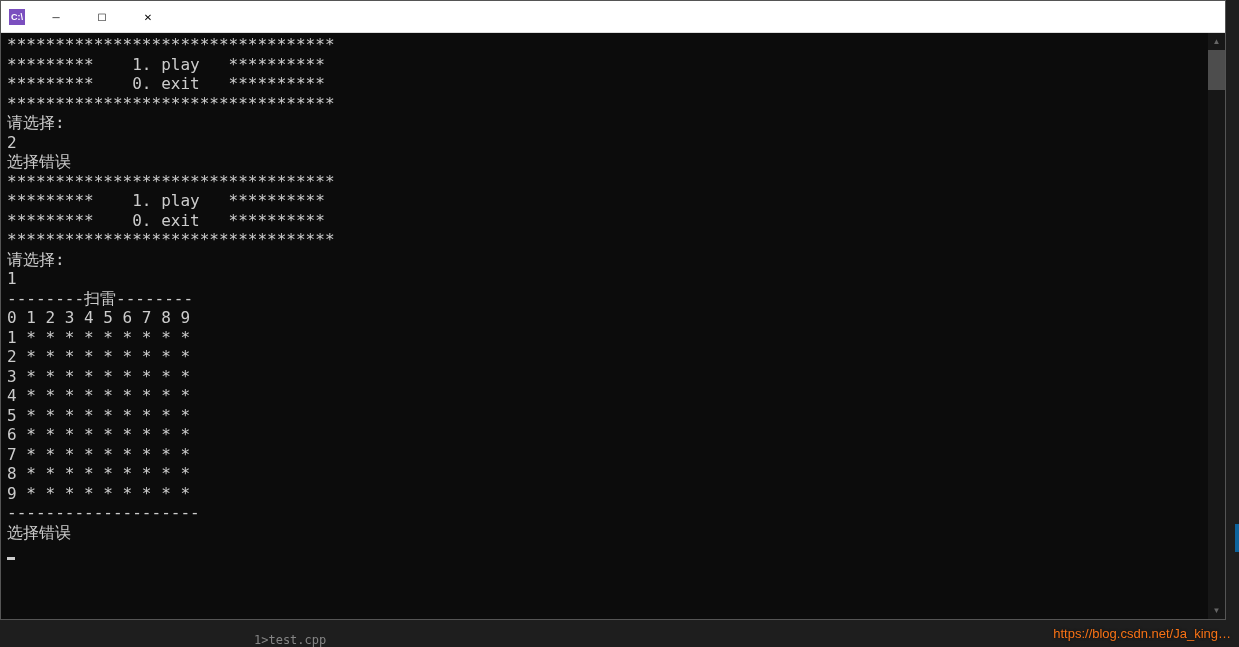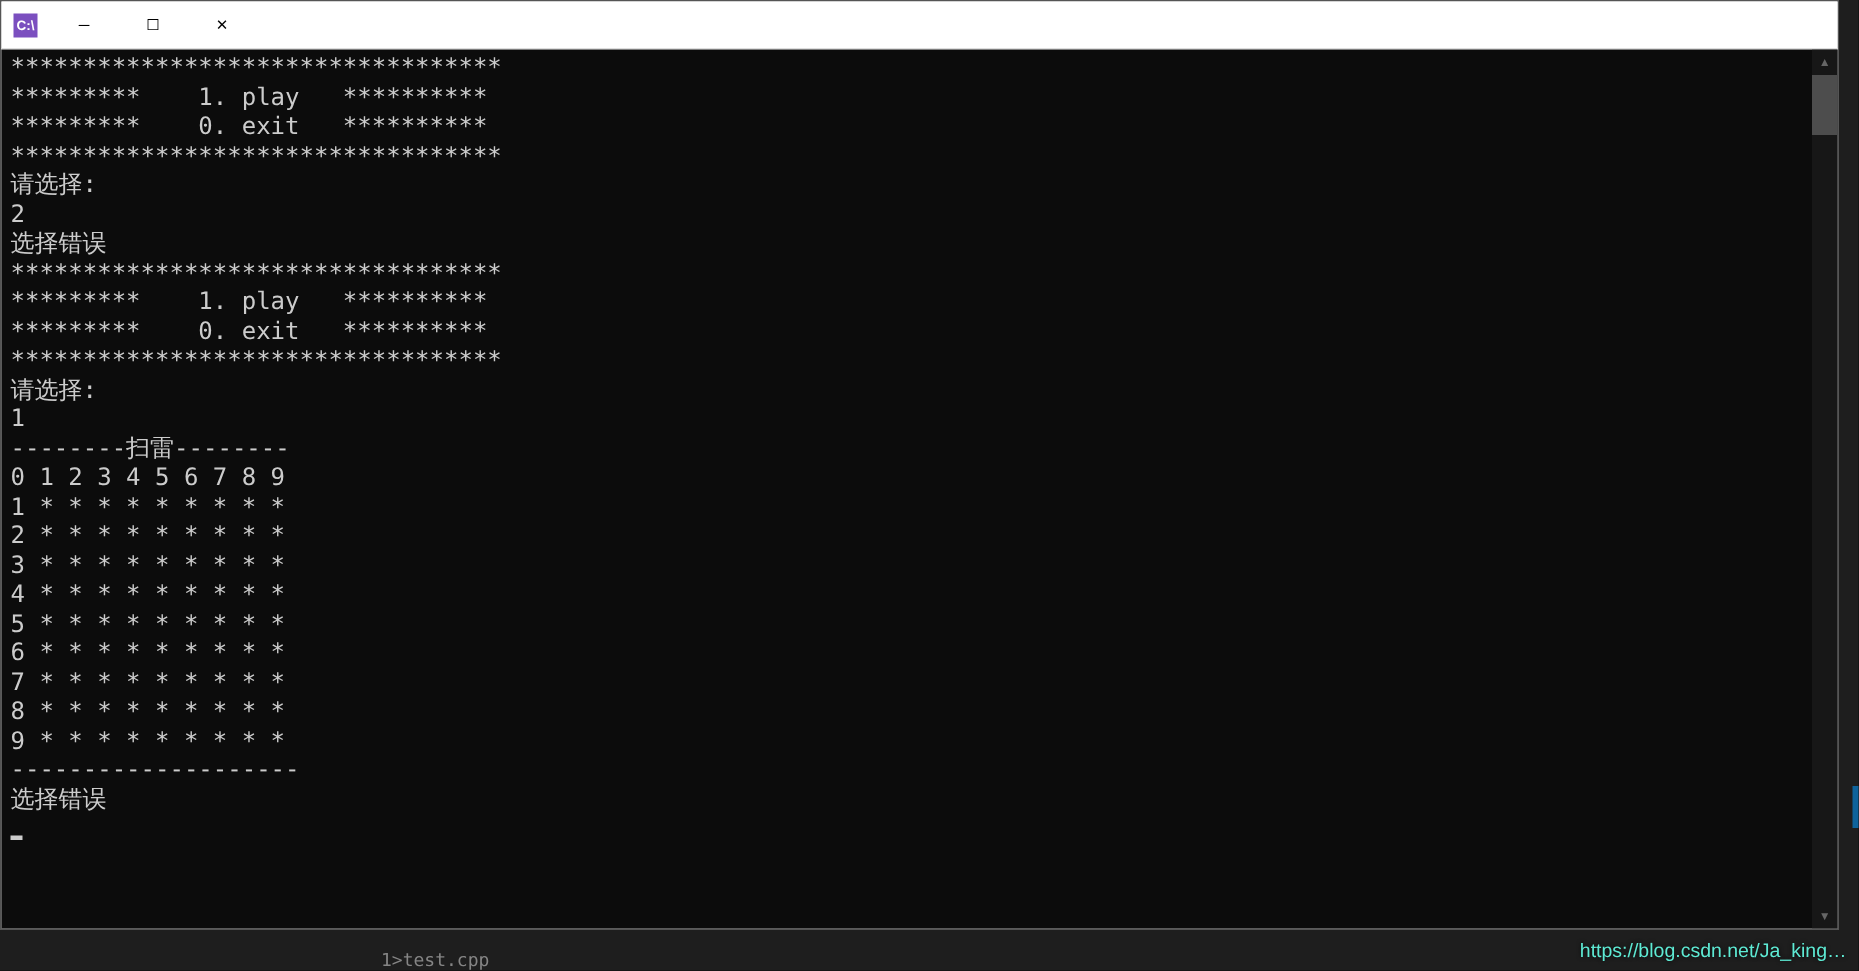--- a/index.html
+++ b/index.html
@@ -142,21 +142,21 @@
       top: 524px;
       width: 4px;
       height: 28px;
       background: #0e639c;
     }
     .watermark {
       position: absolute;
       right: 8px;
       bottom: 6px;
       font-size: 13px;
-      color: #5eead4;
+      color: #f97316;
       font-family: "Microsoft YaHei", sans-serif;
       text-shadow: 0 0 3px rgba(0,0,0,0.7);
     }
   </style>
 </head>
 <body>
 
 <div class="window">
   <div class="titlebar">
     <span class="titlebar-icon">C:\</span>

